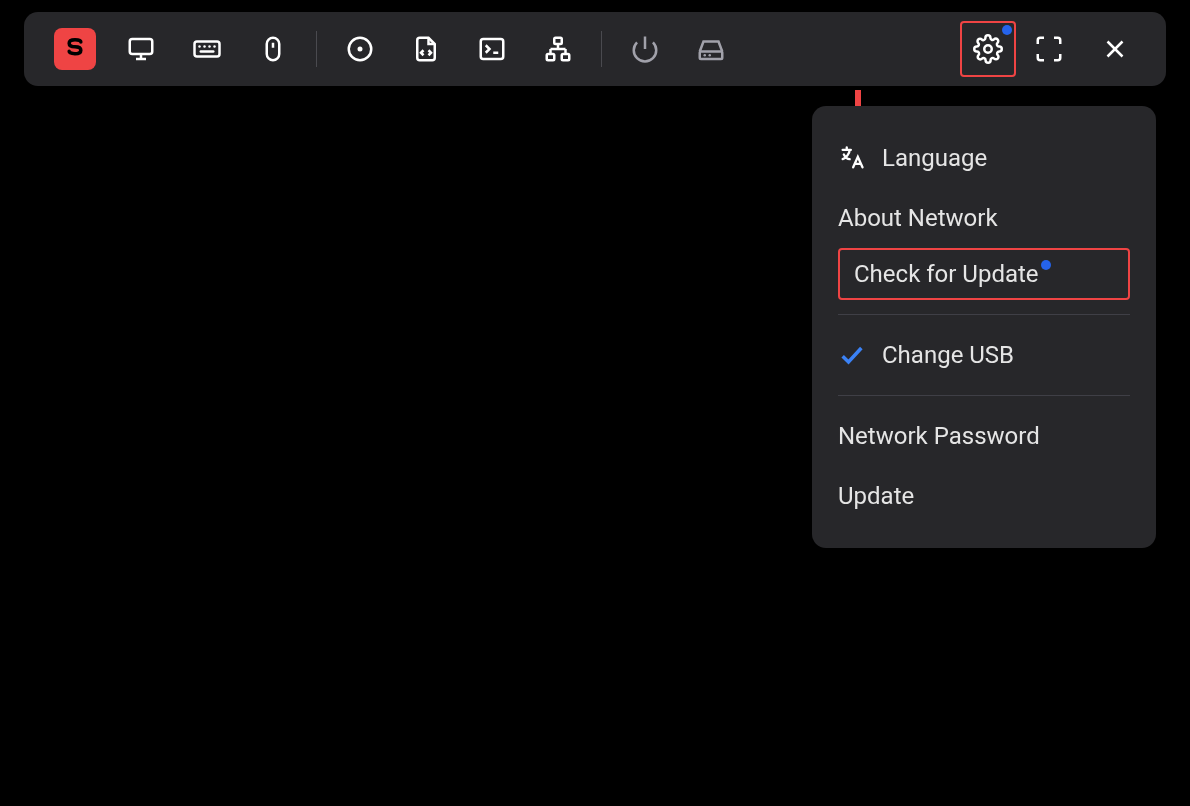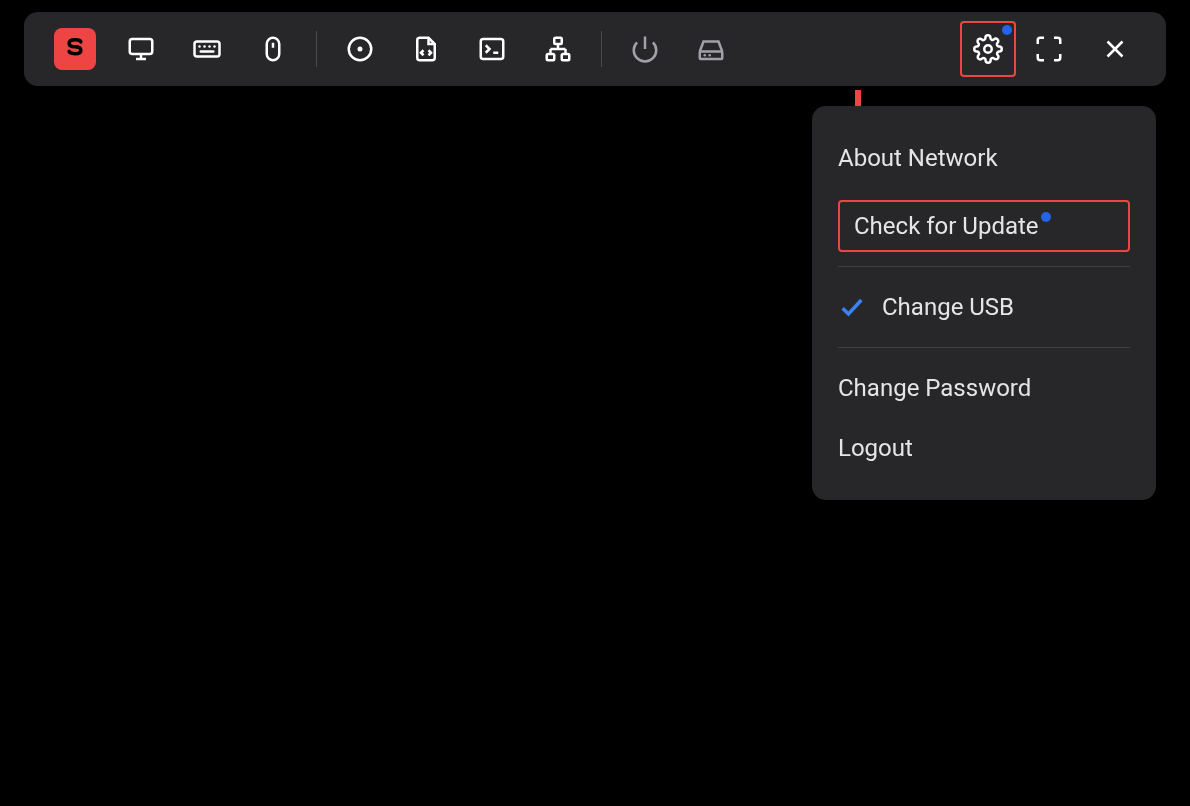--- a/index.html
+++ b/index.html
@@ -97,21 +97,21 @@
     background: #3f3f46;
     margin: 10px 0;
   }
   .update-box {
     border: 2px solid #ef4444;
     border-radius: 4px;
     padding: 10px 14px;
     display: flex;
     align-items: flex-start;
     position: relative;
-    margin: 12px 0 14px 0;
+    margin: 0 0 14px 0;
     cursor: pointer;
   }
   .update-dot {
     width: 10px;
     height: 10px;
     background: #2563eb;
     border-radius: 50%;
     margin-left: 2px;
   }
   .arrow {
@@ -234,20 +234,27 @@
       </svg>
   </div>
 </div>
 
 <svg class="arrow" viewBox="0 0 40 170">
   <line x1="20" y1="0" x2="20" y2="140" stroke="#ef4444" stroke-width="6"></line>
   <polygon points="20,170 6,138 34,138" fill="#ef4444"></polygon>
 </svg>
 
 <div class="dropdown">
+  <div class="menu-row">
+    <svg class="lang-svg" viewBox="0 0 24 24">
+        <path d="M4 5h7M7.5 3v2M10 5c0 3-3 7-6 8M5 9c1 2 3 4 5 4" stroke="#fff" stroke-width="2" fill="none" stroke-linecap="round"></path>
+        <path d="M13 20l4-9 4 9M14.5 17h5" stroke="#fff" stroke-width="2" fill="none" stroke-linecap="round"></path>
+      </svg>
+    <span class="menu-text">Language</span>
+  </div>
 
   <div class="menu-row">
     <span class="menu-text">About Network</span>
   </div>
 
   <div class="update-box">
     <span class="menu-text">Check for Update</span>
     <div class="update-dot"></div>
   </div>
 
@@ -258,19 +265,19 @@
     <svg class="check-svg" viewBox="0 0 24 24">
         <polyline points="4 13 9 18 20 6"></polyline>
       </svg>
     <span class="menu-text">Change USB</span>
   </div>
 
 
   <div class="menu-sep"></div>
 
   <div class="menu-row">
-    <span class="menu-text">Change Password</span>
-  </div>
-
-  <div class="menu-row">
-    <span class="menu-text">Logout</span>
+    <span class="menu-text">Network Password</span>
+  </div>
+
+  <div class="menu-row">
+    <span class="menu-text">Update</span>
   </div>
 </div>
 
 </body></html>

